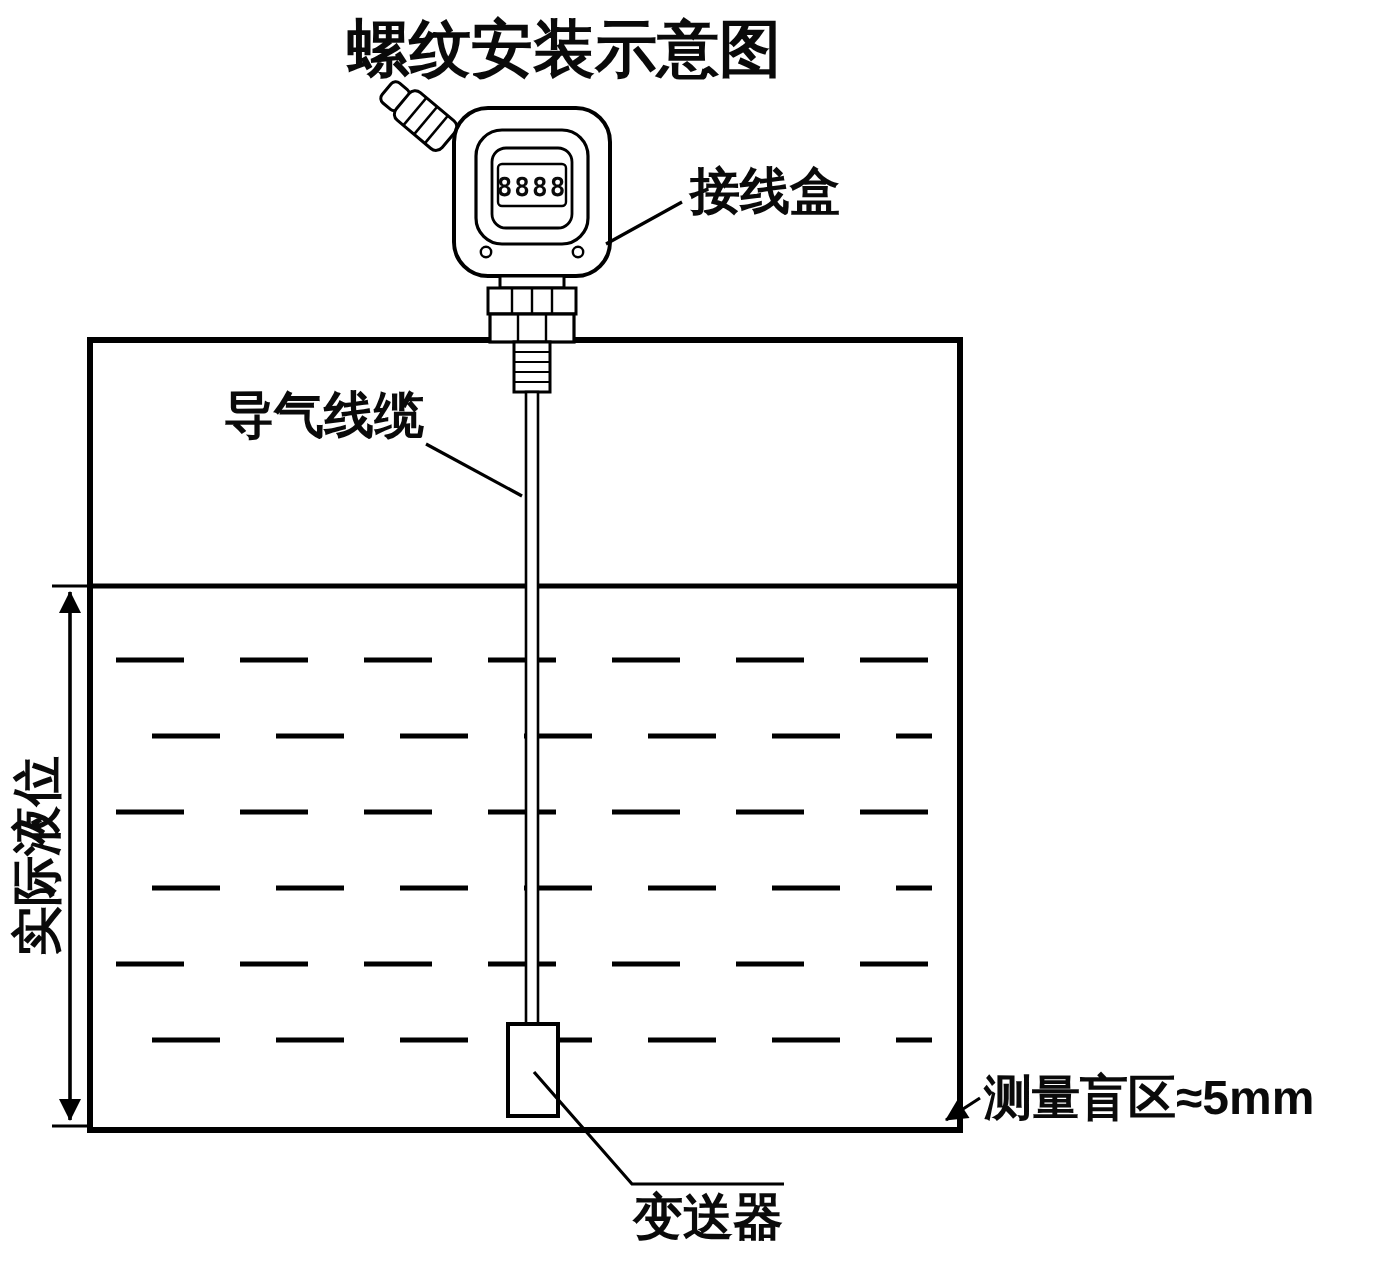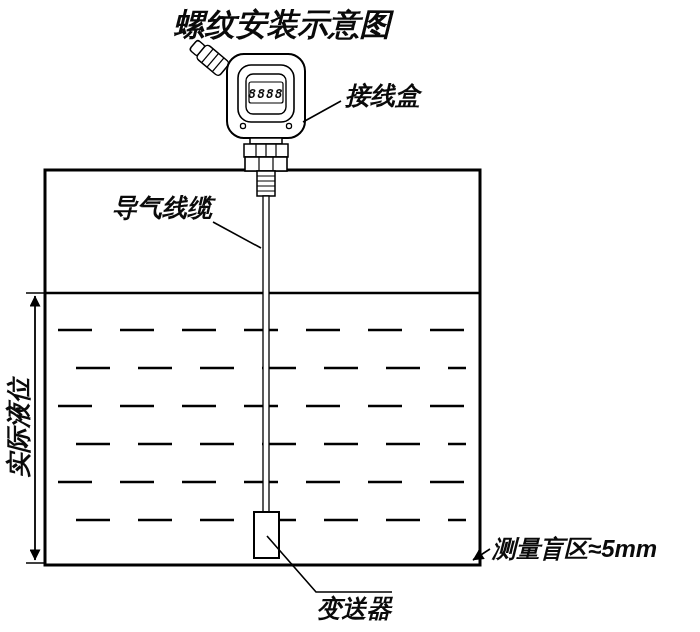--- a/index.html
+++ b/index.html
@@ -1,17 +1,17 @@
 <!DOCTYPE html>
 <html><head>
 <meta charset="utf-8">
 <style>
   html,body{margin:0;padding:0;background:#ffffff;}
   .canvas{position:relative;width:700px;height:632px;background:#ffffff;overflow:hidden;
-          font-family:"Liberation Sans","DejaVu Sans",sans-serif;font-style:italic;}
+          font-family:"Liberation Sans","DejaVu Sans",sans-serif;}
   svg{display:block;}
   svg text{fill:#0a0a0a;font-family:"Liberation Sans","DejaVu Sans",sans-serif;}
   .title-text{font-size:31px;font-weight:600;}
   .cjk-label{font-size:25px;font-weight:600;}
   .blind-label{font-size:24px;font-weight:600;}
   .lcd{font-family:"DejaVu Sans Mono",monospace;font-size:13px;font-weight:700;letter-spacing:1px;}
   .ln{stroke:#000;fill:none;}
   .fw{fill:#fff;stroke:#000;}
 </style>
 </head>

